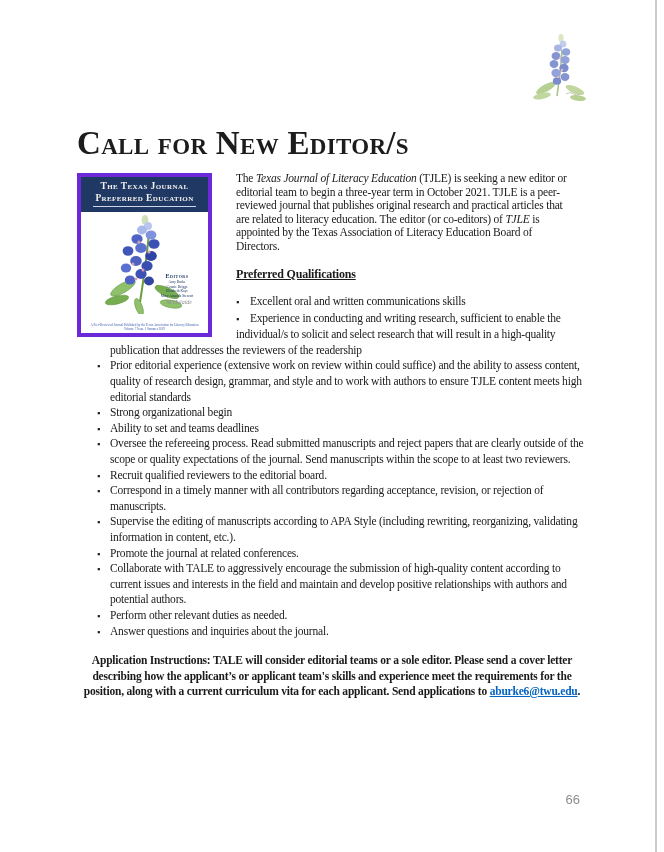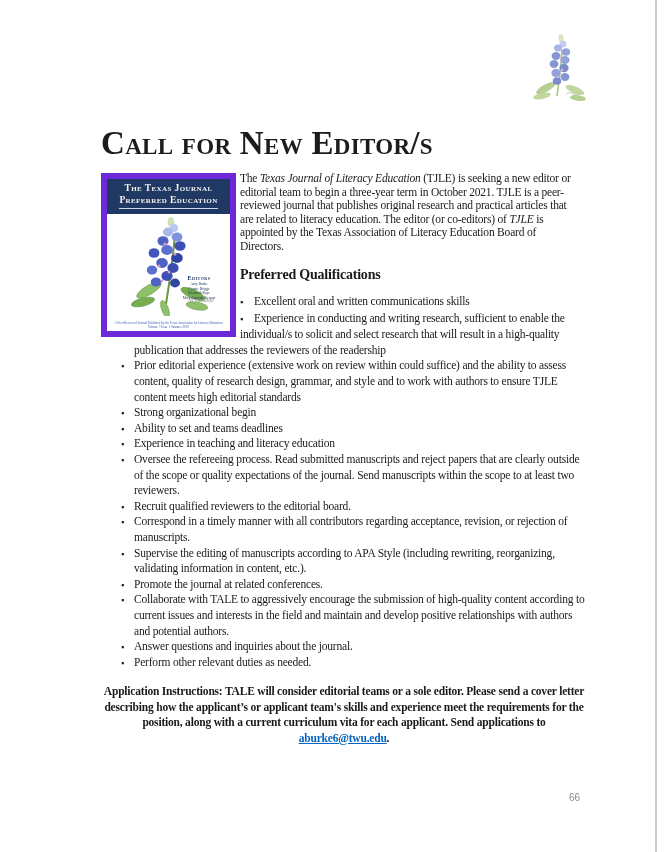--- a/index.html
+++ b/index.html
@@ -7,21 +7,20 @@
   body { background: #ffffff; }
 
   .page {
     position: relative;
     width: 664px;
     height: 852px;
     background: #ffffff;
     overflow: hidden;
     font-family: "Liberation Serif", serif;
     color: #1a1a1a;
-    padding-left: 24px;
   }
 
   .page-edge-line {
     position: absolute;
     top: 0; bottom: 0;
     right: 7px;
     width: 2px;
     background: #cbcbcb;
   }
 
@@ -51,24 +50,24 @@
     font-size: 11.5px;
     line-height: 15.6px;
     letter-spacing: -0.2px;
   }
 
   
   .cover {
     float: left;
     width: 135px;
     height: 164px;
-    border: 6px solid #6d28d9;
+    border: 4px solid #6d28d9;
     background: #ffffff;
     position: relative;
-    margin: 1px 4px 3px 0;
+    margin: 1px 24px 3px 0;
     overflow: hidden;
   }
   .cover-band {
     height: 35px;
     background: #1F3864;
     color: #f5f3ee;
     text-align: center;
     padding-top: 4px;
   }
   .cover-band-line {
@@ -110,25 +109,26 @@
     color: #3b5bb5;
   }
   .cover-footer-line1 { font-size: 3.2px; line-height: 4px; letter-spacing: 0; }
   .cover-footer-line2 { font-size: 3.2px; line-height: 4px; letter-spacing: 0; }
 
   
   p.intro { margin: 12px; line-height: 13.6px; }
   .ital { font-style: italic; }
 
   h3.section-heading {
-    font-size: 14px;
+    font-size: 12px;
     font-weight: 700;
     margin: 13.5px 0 12px 0;
     line-height: 15px;
     letter-spacing: -0.2px;
+    text-decoration: underline;
   }
 
   ul.bullet-list {
     list-style: none;
     margin: 0 0 0 20px;
     padding: 0;
   }
   ul.bullet-list li {
     padding-left: 13px;
   }
@@ -164,21 +164,21 @@
     text-decoration: underline;
     font-weight: 700;
     cursor: pointer;
   }
 
   .page-number {
     position: absolute;
     top: 792px;
     right: 84px;
     font-family: "Liberation Sans", sans-serif;
-    font-size: 10px;
+    font-size: 13px;
     color: #8c8c8c;
   }
 </style>
 </head>
 <body>
 
 <div class="page">
 
   <svg class="corner-flower" viewBox="0 0 68 76">
     <path d="M34,20 C33,38 31,52 29,66" stroke="#a9c48a" stroke-width="1.6" fill="none"></path>
@@ -259,32 +259,31 @@
 
       <p class="intro"><span>The </span><span class="ital">Texas Journal of Literacy Education</span><span> (TJLE) is seeking a new editor or editorial team to begin a three-year term in October 2021. TJLE is a peer-reviewed journal that publishes original research and practical articles that are related to literacy education. The editor (or co-editors) of </span><span class="ital">TJLE</span><span> is appointed by the Texas Association of Literacy Education Board of Directors.</span></p>
 
       <h3 class="section-heading">Preferred Qualifications</h3>
       <ul class="bullet-list">
         <li class="wrap">Excellent oral and written communications skills</li>
         <li class="wrap">Experience in conducting and writing research, sufficient to enable the individual/s to solicit and select research that will result in a high-quality publication that addresses the reviewers of the readership</li>
         <li class="hang">Prior editorial experience (extensive work on review within could suffice) and the ability to assess content, quality of research design, grammar, and style and to work with authors to ensure TJLE content meets high editorial standards</li>
         <li class="hang">Strong organizational begin</li>
         <li class="hang">Ability to set and teams deadlines</li>
-        <li class="hang">Experience in teaching and literacy education</li>
       </ul>
 
       <ul class="bullet-list">
         <li class="hang">Oversee the refereeing process. Read submitted manuscripts and reject papers that are clearly outside of the scope or quality expectations of the journal. Send manuscripts within the scope to at least two reviewers.</li>
         <li class="hang">Recruit qualified reviewers to the editorial board.</li>
         <li class="hang">Correspond in a timely manner with all contributors regarding acceptance, revision, or rejection of manuscripts.</li>
         <li class="hang">Supervise the editing of manuscripts according to APA Style (including rewriting, reorganizing, validating information in content, etc.).</li>
         <li class="hang">Promote the journal at related conferences.</li>
         <li class="hang">Collaborate with TALE to aggressively encourage the submission of high-quality content according to current issues and interests in the field and maintain and develop positive relationships with authors and potential authors.</li>
+        <li class="hang">Perform other relevant duties as needed.</li>
         <li class="hang">Answer questions and inquiries about the journal.</li>
-        <li class="hang">Perform other relevant duties as needed.</li>
       </ul>
 
       <p class="app-instructions"><span>Application Instructions: TALE will consider editorial teams or a sole editor. Please send a cover letter describing how the applicant’s or applicant team's skills and experience meet the requirements for the position, along with a current curriculum vita for each applicant. Send applications to </span><a class="email-link">aburke6@twu.edu</a><span>.</span></p>
 
     </div>
   </div>
 
   <div class="page-number">66</div>
   <div class="page-edge-line"></div>
 

